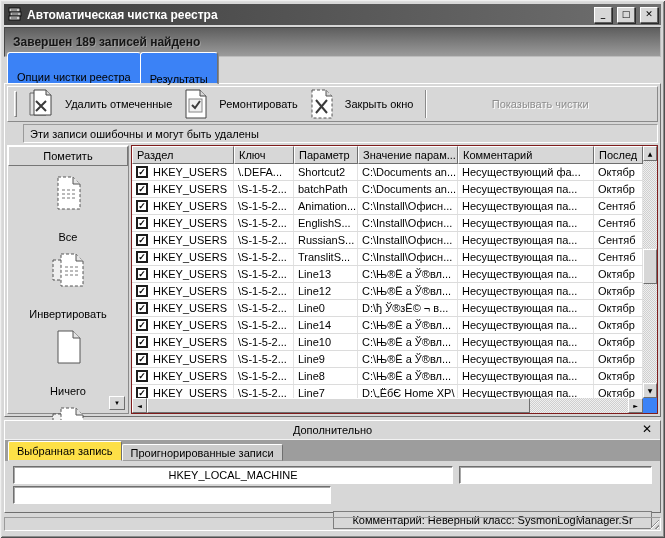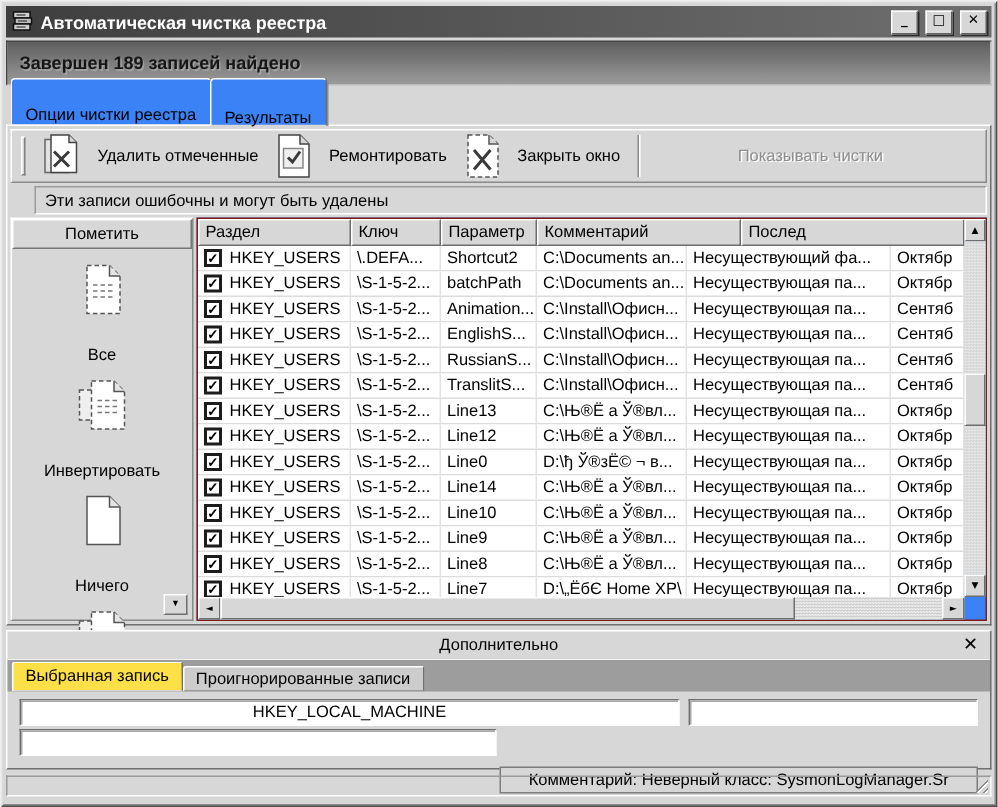--- a/index.html
+++ b/index.html
@@ -339,20 +339,21 @@
 
         </div>
         <button class="mark-drop">▼</button>
       </div>
 
       <div class="grid">
         <div class="grid-header">
           <div class="hcell c1">Раздел</div>
           <div class="hcell c2">Ключ</div>
           <div class="hcell c3">Параметр</div>
+          <div class="hcell c4">Значение парам...</div>
           <div class="hcell c5">Комментарий</div>
           <div class="hcell c6">Послед</div>
         </div>
 
         <div class="grid-body">
 
             <div class="row">
               <div class="cell c1">
                 <span class="cb">✓</span>
                 <span>HKEY_USERS</span>

